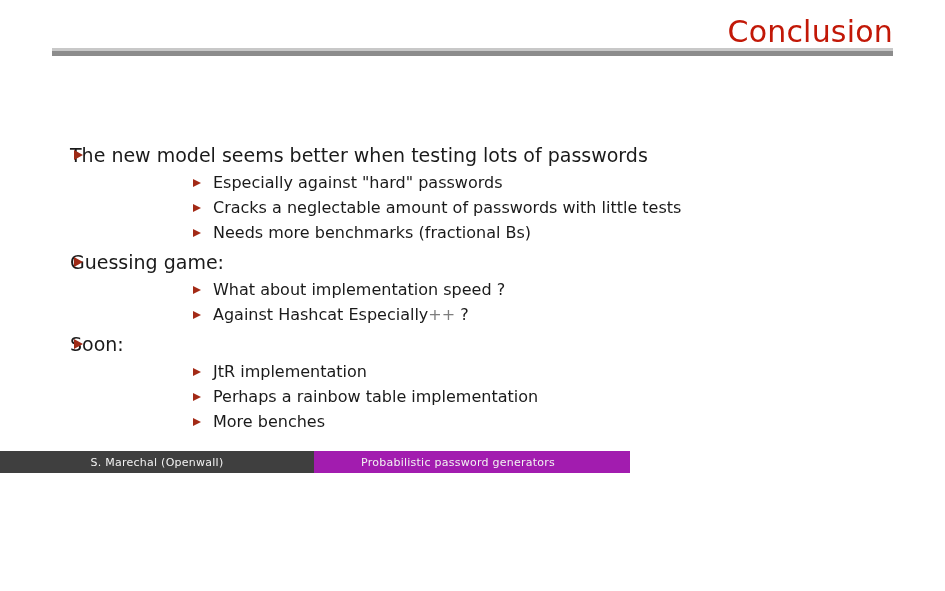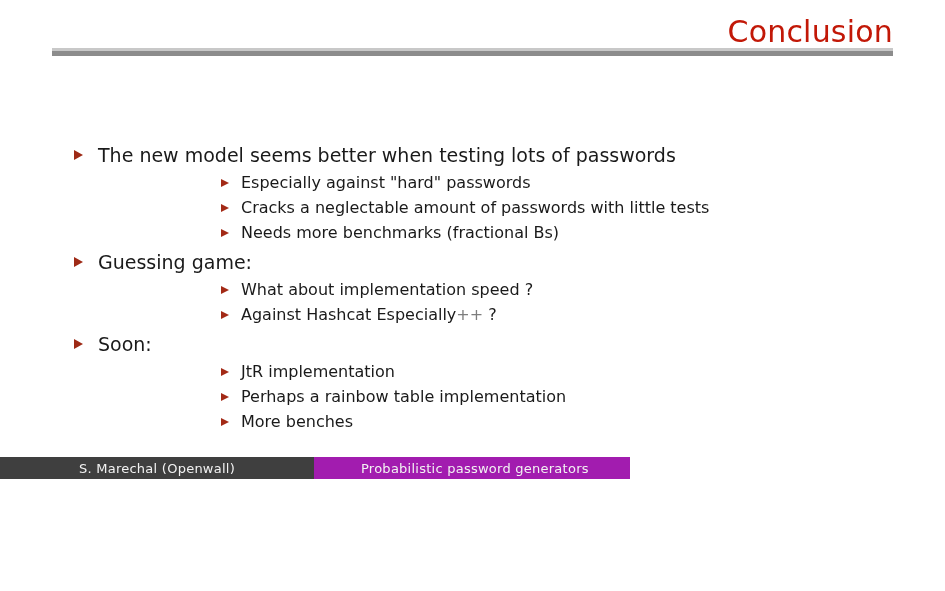--- a/index.html
+++ b/index.html
@@ -68,21 +68,21 @@
     padding: 0;
   }
   ul.lvl2 {
     list-style: none;
     margin: 0;
     padding: 0;
   }
 
   li.item1 {
     position: relative;
-    padding-left: 98px;
+    padding-left: 70px;
     font-size: 19px;
     line-height: 30px;
     color: #1a1a1a;
     margin: 0 0 2px 0;
   }
   li.item1 > .bullet {
     position: absolute;
     left: 74px;
     top: 10px;
     width: 0;
@@ -125,28 +125,27 @@
     left: 0;
     bottom: 0;
     width: 945px;
     height: 22px;
     display: flex;
   }
   .foot-seg {
     height: 22px;
     display: flex;
     align-items: center;
-    font-size: 13px;
+    font-size: 11px;
     color: #f2f2f2;
     font-family: "DejaVu Sans", sans-serif;
     letter-spacing: 0.25px;
     box-sizing: border-box;
     overflow: hidden;
     white-space: nowrap;
-    margin-top: 6px;
   }
   .foot-author {
     width: 314px;
     background: #3f3f3f;
     justify-content: center;
   }
   .foot-doc {
     width: 316px;
     background: #a21caf;
     justify-content: flex-start;

